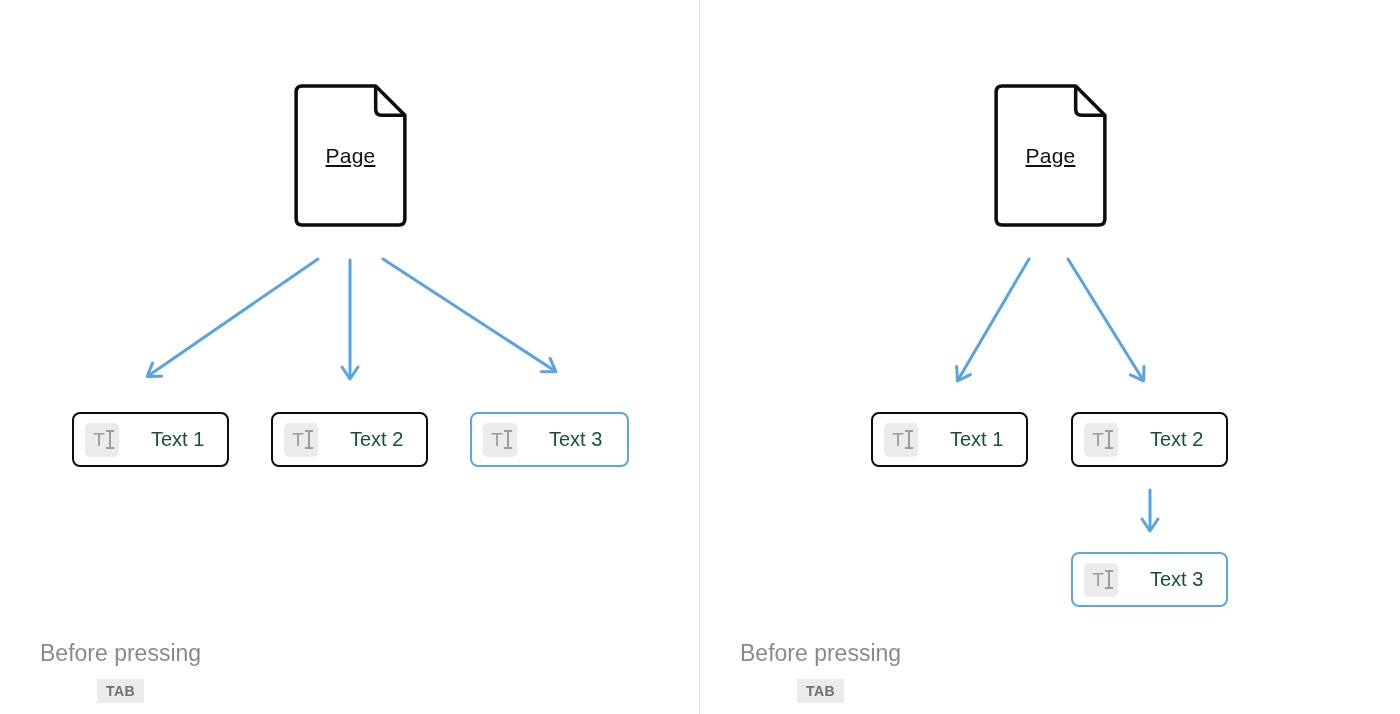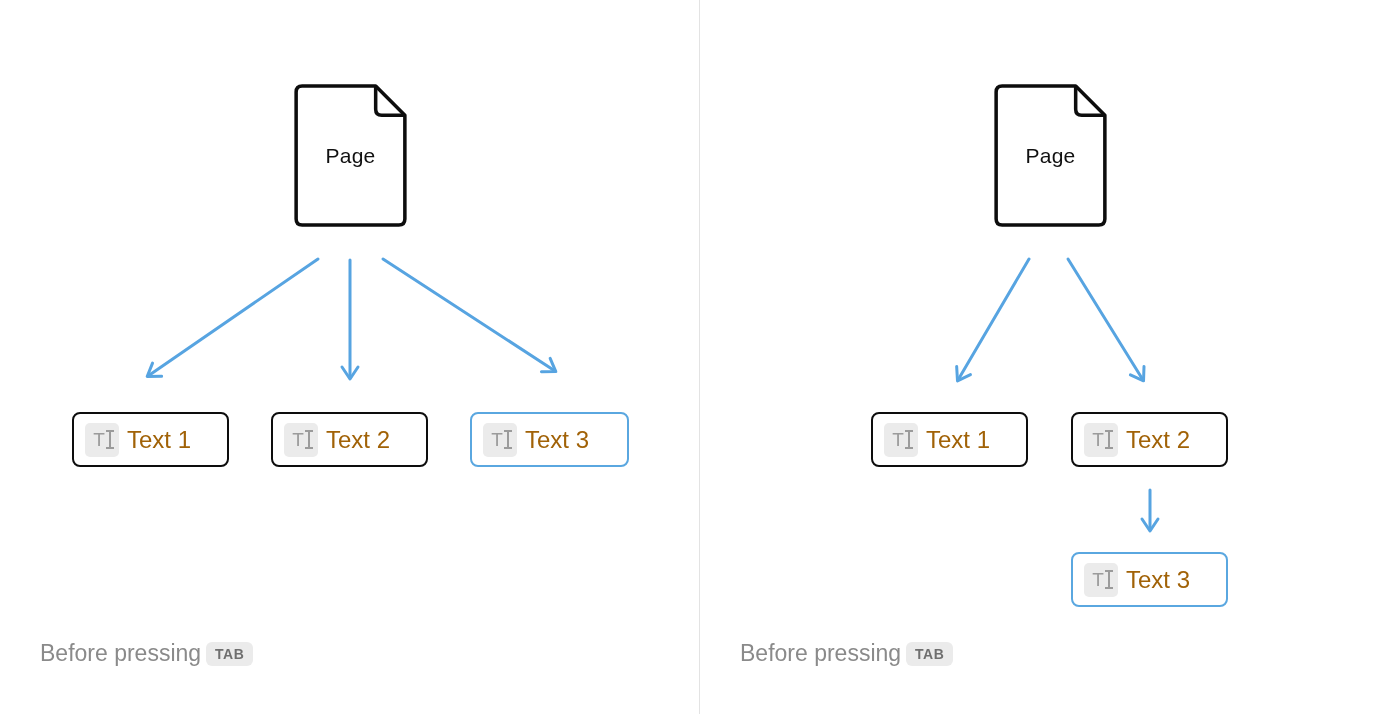--- a/index.html
+++ b/index.html
@@ -43,20 +43,21 @@
     left: 0;
     top: 0;
     width: 100%;
     height: 100%;
     display: flex;
     align-items: center;
     justify-content: center;
     font-size: 21px;
     color: #111111;
     letter-spacing: 0.2px;
+    text-decoration: underline;
   }
   .pos-page-left  { left: 292px; top: 82px; }
   .pos-page-right { left: 992px; top: 82px; }
   
   .text-block {
     position: absolute;
     width: 157px;
     height: 55px;
     box-sizing: border-box;
     border: 2.5px solid #0d0d0d;
@@ -96,51 +97,52 @@
     content: "";
     position: absolute;
     left: -3px;
     width: 8px;
     height: 2px;
     background: #9b9b9b;
   }
   .ibeam::before { top: 0; }
   .ibeam::after  { bottom: 0; }
   .block-label {
-    margin-left: 8px;
-    font-size: 24px;
-    color: #a16207;
+    margin-left: 32px;
+    font-size: 20px;
+    color: #14532d;
   }
   
   .pos-b-t1 { left: 72px;   top: 412px; }
   .pos-b-t2 { left: 271px;  top: 412px; }
   .pos-b-t3 { left: 470px;  top: 412px; width: 159px; }
   .pos-a-t1 { left: 871px;  top: 412px; }
   .pos-a-t2 { left: 1071px; top: 412px; }
   .pos-a-t3 { left: 1071px; top: 552px; }
   
   .caption {
     position: absolute;
     display: flex;
     align-items: center;
-    gap: 5px;
+    gap: 12px;
+    flex-direction: column;
   }
   .pos-cap-left  { left: 40px;  top: 640px; }
   .pos-cap-right { left: 740px; top: 640px; }
   .caption-text {
     font-size: 23px;
     color: #8a8a8a;
   }
   .key-badge {
     background: #ebebeb;
     color: #6f6f6f;
     font-size: 14px;
     font-weight: 700;
     letter-spacing: 0.5px;
-    border-radius: 6px;
+    border-radius: 0;
     padding: 5px 9px;
     line-height: 1;
   }
 </style>
 </head>
 <body>
 
 <div id="canvas">
 
   <svg class="arrow-layer" width="1400" height="714" viewBox="0 0 1400 714">

